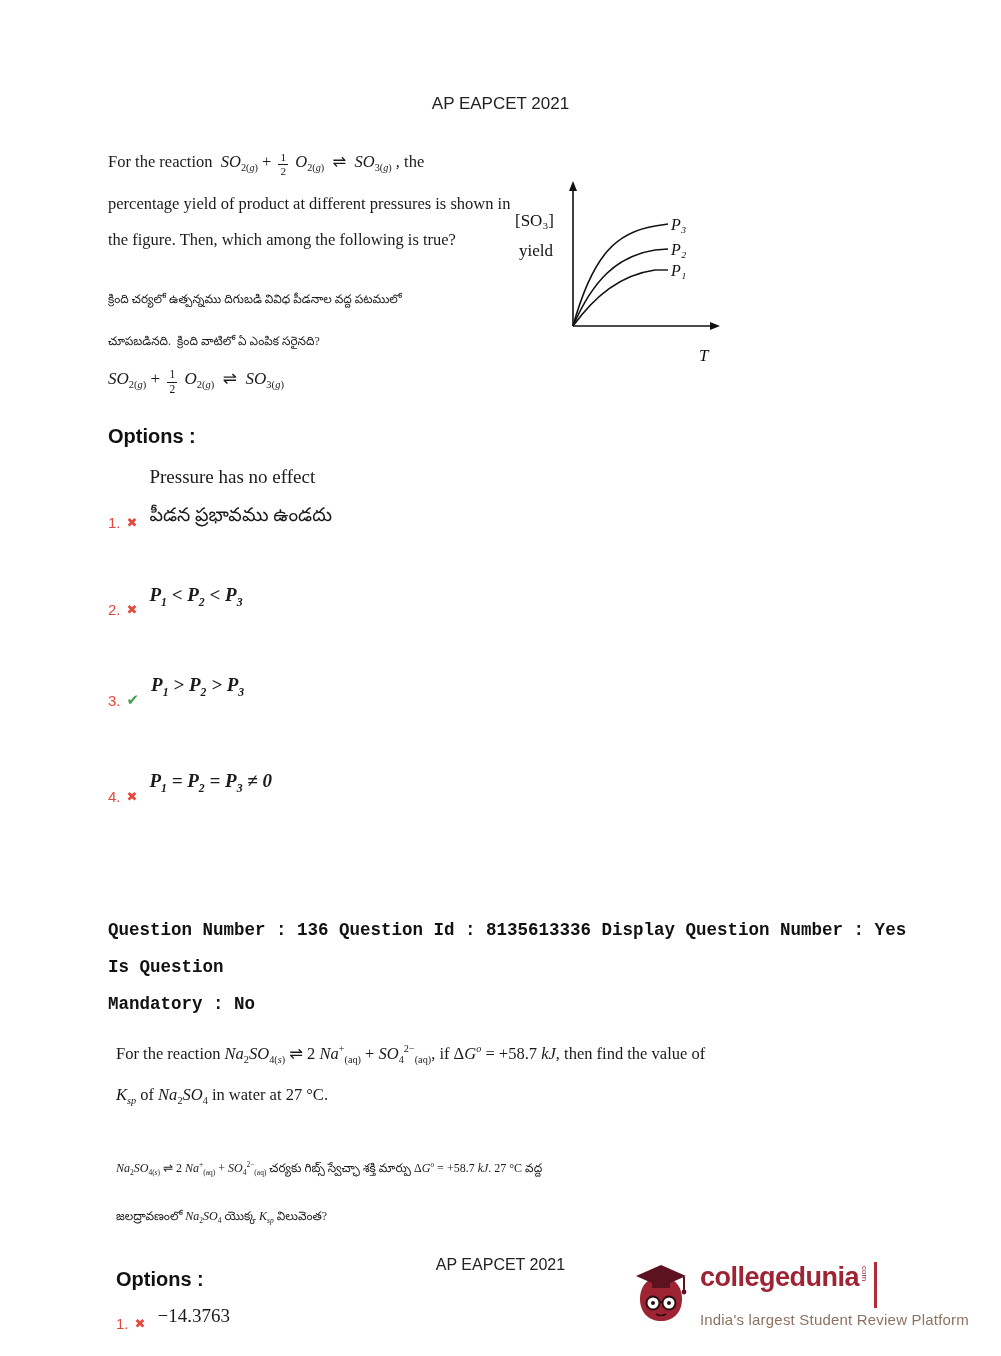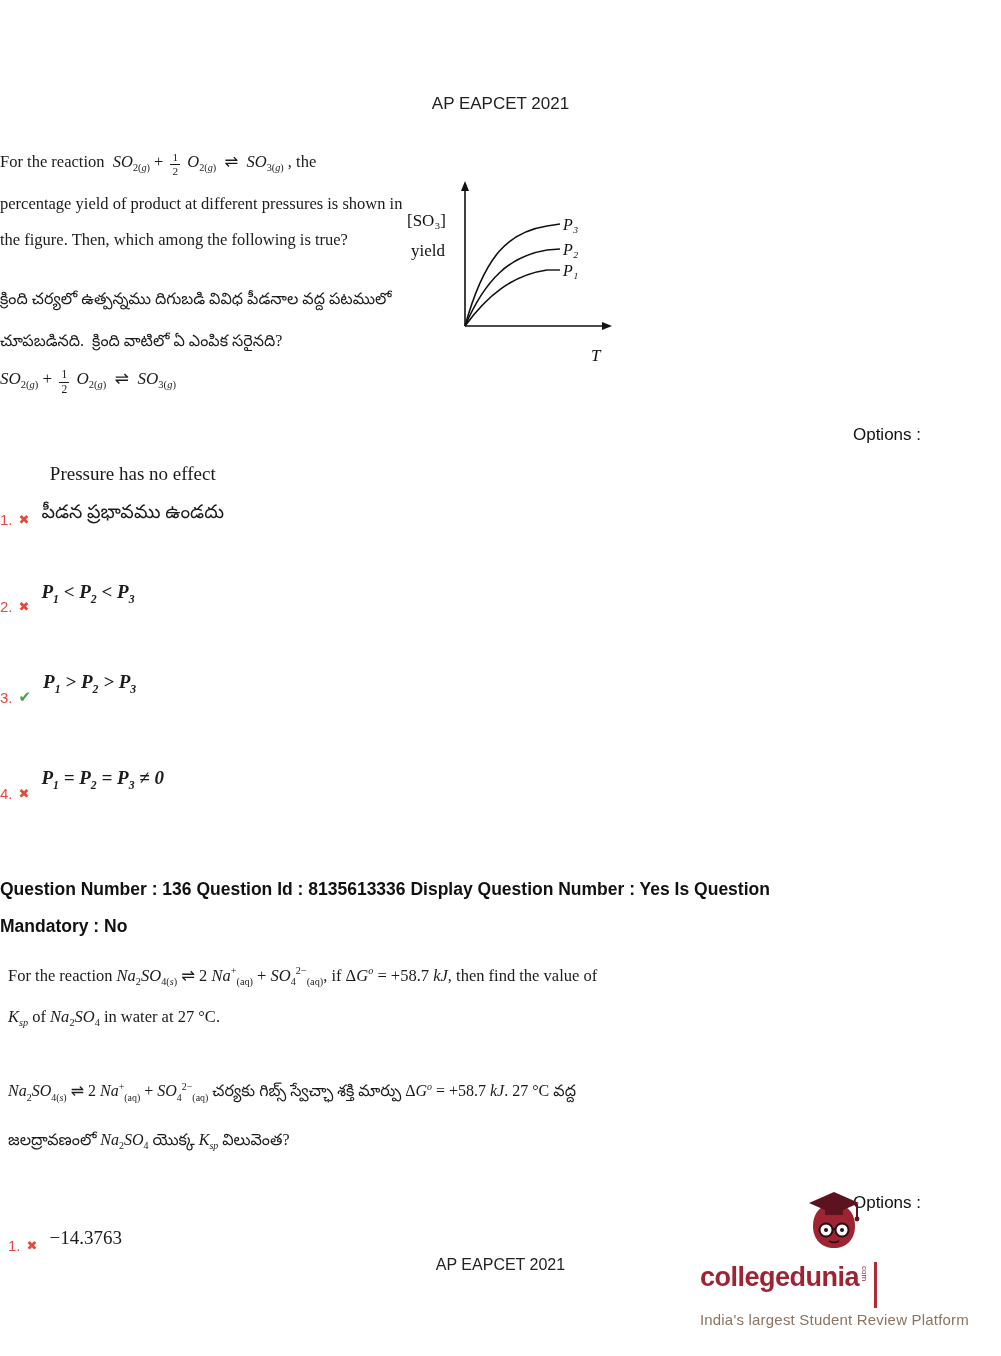--- a/index.html
+++ b/index.html
@@ -12,89 +12,88 @@
     position:relative;
     overflow:hidden;
   }
   .page-title {
     padding-top:94px;
     text-align:center;
     font-family:"Liberation Sans", sans-serif;
     font-size:17px;
     color:#222;
   }
-  .content { padding-right:80px; }
+  .content { padding-left:108px; padding-right:80px; }
 
   
   .q1 { position:relative; margin-top:30px; }
   .q-english { font-size:16.5px; line-height:36px; max-width:420px; }
-  .q-telugu  { font-size:16px;  line-height:42px; margin-top:20px; max-width:430px; }
+  .q-telugu  { font-size:12px;  line-height:42px; margin-top:20px; max-width:430px; }
   .q-equation { font-size:17px; margin-top:0; line-height:34px; }
 
   sub { font-size:0.62em; }
   sup { font-size:0.62em; }
 
   .frac { display:inline-block; text-align:center; vertical-align:-0.5em; line-height:1; margin:0 3px; }
   .frac b { font-weight:normal; }
   .frac .n { display:block; font-size:0.68em; border-bottom:1px solid #1b1b1b; padding:0 2px 1px; }
   .frac .d { display:block; font-size:0.68em; padding-top:1px; }
 
   .graph-wrap { position:absolute; left:397px; top:32px; width:235px; height:205px; }
   .graph-wrap svg text { font-family:"Liberation Serif", serif; fill:#111; }
   .axis-label { font-size:17px; }
   .italic-label { font-size:17px; font-style:italic; }
   .curve-label { font-size:16px; font-style:italic; }
 
   .options-label {
     font-family:"Liberation Sans", sans-serif;
-    font-weight:normal; font-size:17px; color:#111;
+    font-weight:bold; font-size:20px; color:#111;
     margin-top:22px;
-    text-align:right;
   }
   .option { display:flex; align-items:flex-end; margin-left:0; }
   .opt-num {
     font-family:"Liberation Sans", sans-serif;
     color:#e4493b; font-size:15px; padding-bottom:3px;
   }
   .mark { padding-bottom:3px; margin-left:6px; }
   .mark.wrong   { color:#e4493b; font-size:13px; }
   .mark.correct { color:#43a047; font-size:15px; }
-  .opt-body { margin-left:12px;text-align:center; }
+  .opt-body { margin-left:12px; }
   .opt-line { font-size:19px; line-height:38px; }
   .opt-line.math { font-style:italic;font-weight:bold; }
   .m1 { margin-top:10px; }
   .m2 { margin-top:42px; }
   .m3 { margin-top:45px; }
   .m4 { margin-top:50px; }
 
   
   .metadata {
-    margin-top:66px;
-    font-family:Liberation Sans, sans-serif;
+    margin-top:104px;
+    font-family:Liberation Mono, monospace;
     font-weight:bold; font-size:17.5px; line-height:37px; color:#111;
     max-width:820px;
   }
 
   
   .q2 { margin-top:8px;margin-left:8px; }
   .q2 .q-english { max-width:680px; line-height:35px; }
   .q2 .q-telugu  { max-width:700px; margin-top:26px; }
   .q2 .options-label { margin-top:26px; }
   .q2 .option { margin-top:6px; }
 
   
   .footer-title {
     position:absolute; left:0; right:0; bottom:82px;
     text-align:center;
     font-family:"Liberation Sans", sans-serif;
     font-size:16px; color:#222;
   }
   .logo {
     position:absolute; right:32px; bottom:28px;
-    display:flex; align-items:center; gap:10px;flex-direction:column;
+    display:flex; align-items:center; gap:10px;
   }
   .brand-row { display:flex; align-items:flex-start; }
   .brand-name {
     font-family:"Liberation Sans", sans-serif;
     font-weight:bold; font-size:27px; color:#9e2433; letter-spacing:-0.5px;
   }
   .brand-tld {
     font-family:"Liberation Sans", sans-serif;
     font-size:8px; color:#9e2433;
     writing-mode:vertical-rl; margin-top:4px; margin-left:1px;

